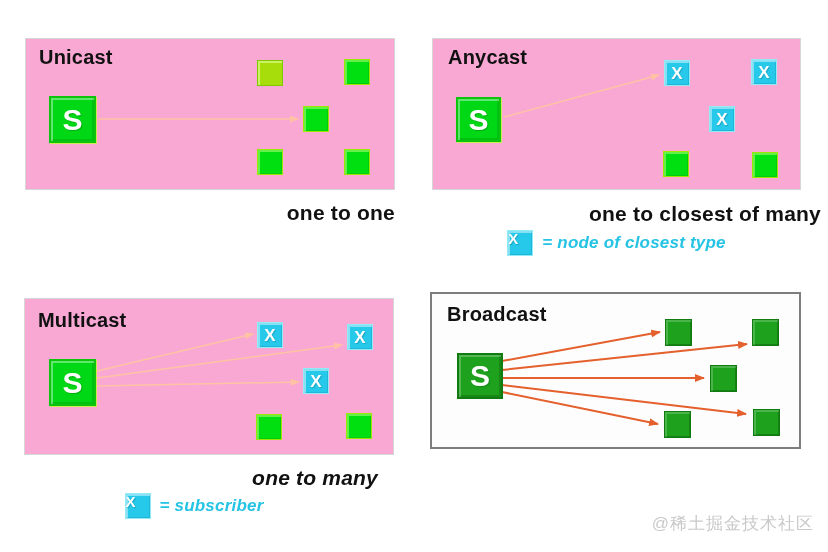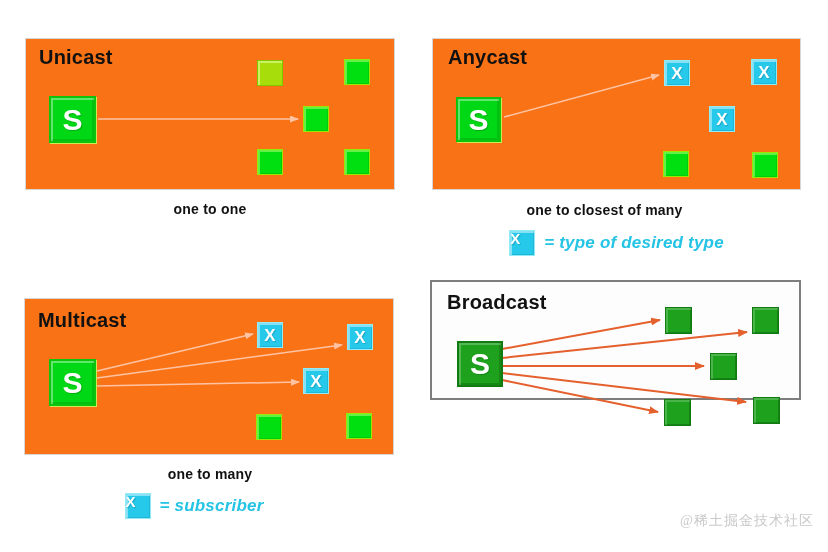--- a/index.html
+++ b/index.html
@@ -3,21 +3,21 @@
 <meta charset="utf-8">
 <style>
   html,body{margin:0;padding:0;}
   body{
     width:828px;height:552px;position:relative;overflow:hidden;
     background:#ffffff;
     font-family:"Liberation Sans", sans-serif;
   }
   .stage{position:absolute;inset:0;}
   .panel{
-    position:absolute;background:#f97316;
+    position:absolute;background:#f9a8d4;
     border:1px solid var(--panel-border,#d6d6d6);
     box-sizing:border-box;
   }
   .panel.broadcast{border:2px solid var(--broadcast-border,#7d7d7d);background:#fdfdfd;}
   .panel-title{
     position:absolute;font-size:20px;font-weight:700;color:var(--text-black,#111);
     letter-spacing:.2px;
   }
   .arrow-layer{position:absolute;left:0;top:0;pointer-events:none;}
   .node{
@@ -56,34 +56,34 @@
     color:#ffffff;font-weight:700;font-size:17px;line-height:1;
     text-shadow:1px 1px 1px rgba(0,100,130,.35);
   }
   .sq.dark{
     background:var(--node-dark-green,#1ea21e);
     border:1px solid var(--node-dark-border,#117a11);
     box-shadow:inset 2px 2px 0 rgba(255,255,255,.2), inset -1px -1px 0 rgba(0,60,0,.3);
     width:27px;height:27px;
   }
   .caption{
-    position:absolute;text-align:center;font-size:14px;font-weight:700;
+    position:absolute;text-align:right;font-size:21px;font-weight:700;
     color:var(--text-black,#111);letter-spacing:.2px;
   }
   .legend{
     position:absolute;display:flex;align-items:center;justify-content:center;gap:9px;
   }
   .legend .sq.cyan{width:24px;height:24px;font-size:15px;}
   .legend-text{
     color:var(--legend-cyan,#25c3e4);font-size:17px;font-weight:700;font-style:italic;
     letter-spacing:.2px;
   }
   .watermark{
     position:absolute;right:14px;top:512px;
-    color:var(--watermark-gray,#c9c9c9);font-size:14px;letter-spacing:1px;font-family:Liberation Serif, serif;
+    color:var(--watermark-gray,#c9c9c9);font-size:17px;letter-spacing:1px;
   }
   svg.defs{position:absolute;width:0;height:0;}
 </style>
 </head>
 <body>
 
 <div class="stage">
 
   <svg class="defs" aria-hidden="true">
     <defs>
@@ -115,47 +115,47 @@
     <svg class="arrow-layer" width="369" height="152">
       <line x1="71" y1="78" x2="226" y2="36" stroke="var(--arrow-salmon,#ffc3a4)" stroke-width="1.5" marker-end="url(#head-salmon)"></line>
     </svg>
     <div class="node s-badge" style="left:23px;top:58px;width:45px;height:45px;">S</div>
     <div class="node sq cyan" style="left:231px;top:21px;">X</div>
     <div class="node sq cyan" style="left:318px;top:20px;">X</div>
     <div class="node sq cyan" style="left:276px;top:67px;">X</div>
     <div class="node sq green" style="left:230px;top:112px;"></div>
     <div class="node sq green" style="left:319px;top:113px;"></div>
   </section>
-  <div class="caption" style="left:420px;top:202px;width:369px;">one to closest of many</div>
+  <div class="caption" style="left:452px;top:202px;width:369px;">one to closest of many</div>
   <div class="legend" style="left:432px;top:230px;width:369px;">
     <div class="sq cyan">X</div>
-    <div class="legend-text">= type of desired type</div>
+    <div class="legend-text">= node of closest type</div>
   </div>
 
   <section class="panel" style="left:24px;top:298px;width:370px;height:157px;text-align:right;">
     <div class="panel-title" style="left:13px;top:10px;">Multicast</div>
     <svg class="arrow-layer" width="370" height="157">
       <line x1="72" y1="72" x2="228" y2="35" stroke="var(--arrow-salmon,#ffc3a4)" stroke-width="1.5" marker-end="url(#head-salmon)"></line>
       <line x1="72" y1="79" x2="317" y2="46" stroke="var(--arrow-salmon,#ffc3a4)" stroke-width="1.5" marker-end="url(#head-salmon)"></line>
       <line x1="72" y1="87" x2="274" y2="83" stroke="var(--arrow-salmon,#ffc3a4)" stroke-width="1.5" marker-end="url(#head-salmon)"></line>
     </svg>
     <div class="node s-badge" style="left:24px;top:60px;">S</div>
     <div class="node sq cyan" style="left:232px;top:23px;">X</div>
     <div class="node sq cyan" style="left:322px;top:25px;">X</div>
     <div class="node sq cyan" style="left:278px;top:69px;">X</div>
     <div class="node sq green" style="left:231px;top:115px;"></div>
     <div class="node sq green" style="left:321px;top:114px;"></div>
   </section>
-  <div class="caption" style="left:25px;top:466px;width:370px;">one to many</div>
+  <div class="caption" style="left:8px;top:466px;width:370px;font-style:italic;">one to many</div>
   <div class="legend" style="left:24px;top:493px;width:340px;">
     <div class="sq cyan">X</div>
     <div class="legend-text">= subscriber</div>
   </div>
 
-  <section class="panel broadcast" style="left:430px;top:280px;width:371px;height:120px;">
+  <section class="panel broadcast" style="left:430px;top:292px;width:371px;height:157px;">
     <div class="panel-title" style="left:15px;top:9px;">Broadcast</div>
     <svg class="arrow-layer" width="371" height="157">
       <line x1="70" y1="67" x2="228" y2="38" stroke="var(--arrow-orange,#e4602c)" stroke-width="2" marker-end="url(#head-orange)"></line>
       <line x1="70" y1="76" x2="315" y2="50" stroke="var(--arrow-orange,#e4602c)" stroke-width="2" marker-end="url(#head-orange)"></line>
       <line x1="70" y1="84" x2="272" y2="84" stroke="var(--arrow-orange,#e4602c)" stroke-width="2" marker-end="url(#head-orange)"></line>
       <line x1="70" y1="91" x2="314" y2="120" stroke="var(--arrow-orange,#e4602c)" stroke-width="2" marker-end="url(#head-orange)"></line>
       <line x1="70" y1="98" x2="226" y2="130" stroke="var(--arrow-orange,#e4602c)" stroke-width="2" marker-end="url(#head-orange)"></line>
     </svg>
     <div class="node s-badge dark" style="left:25px;top:59px;width:46px;height:46px;">S</div>
     <div class="node sq dark" style="left:233px;top:25px;"></div>

